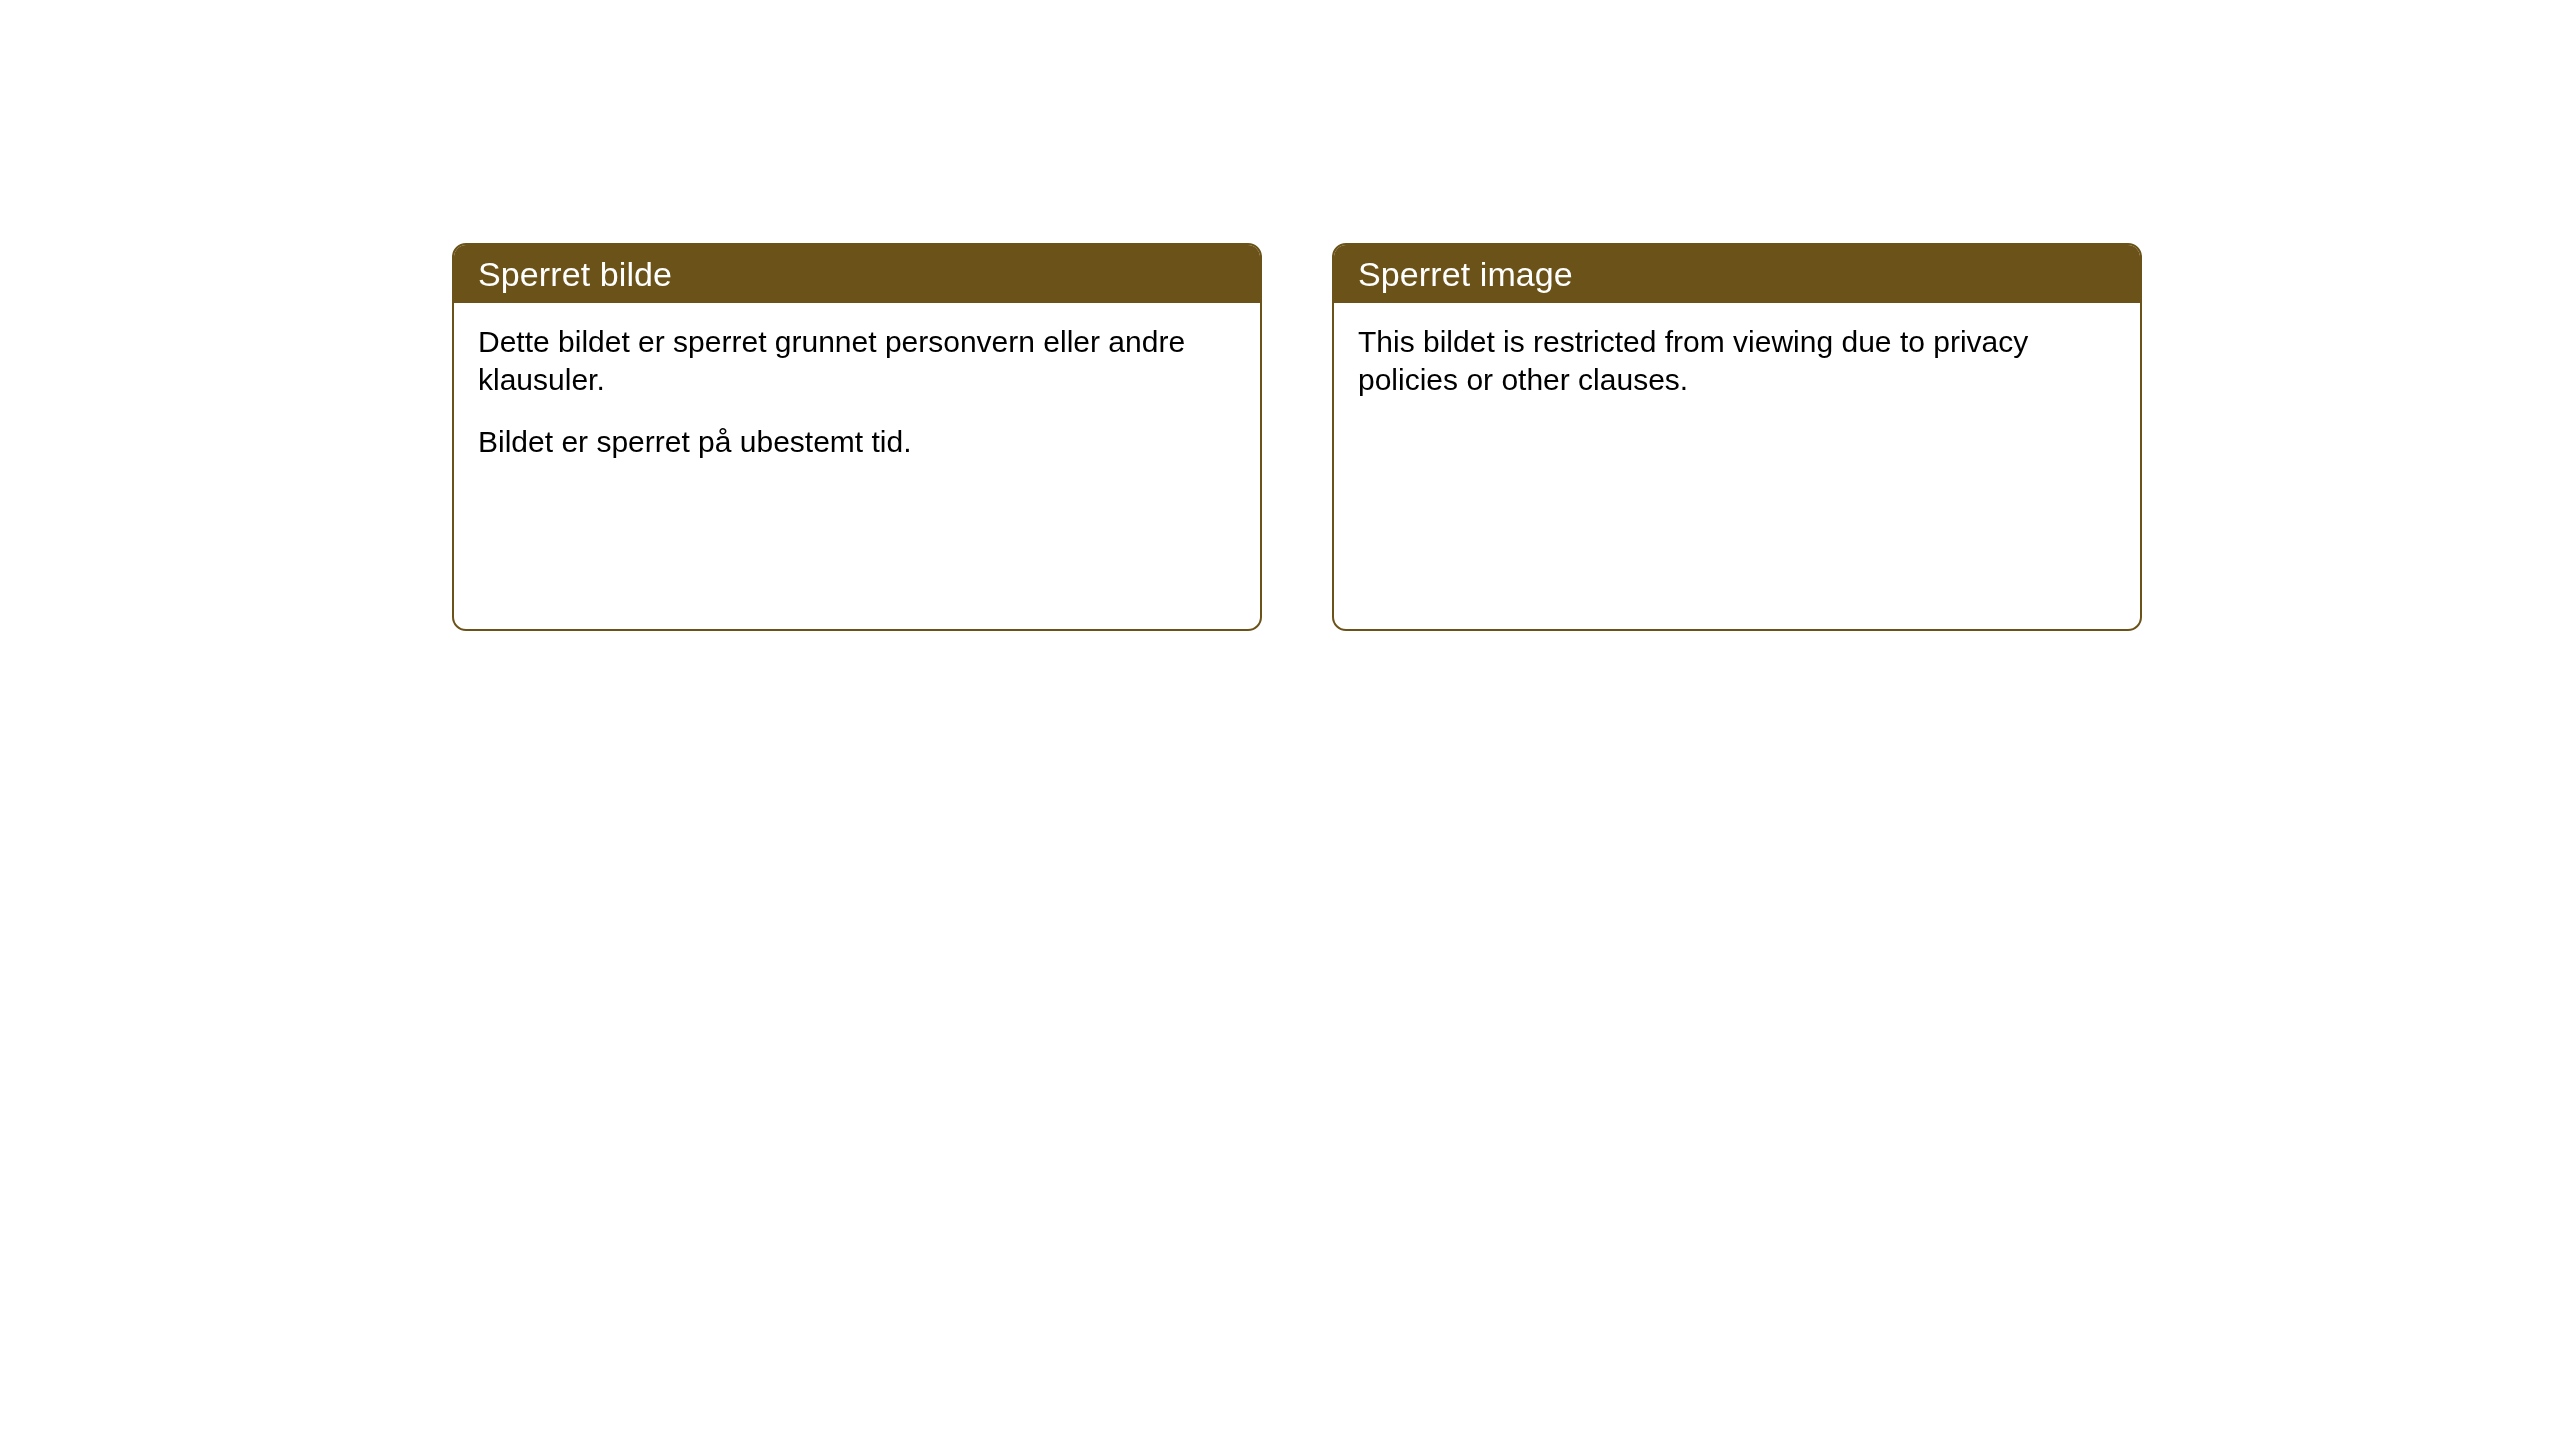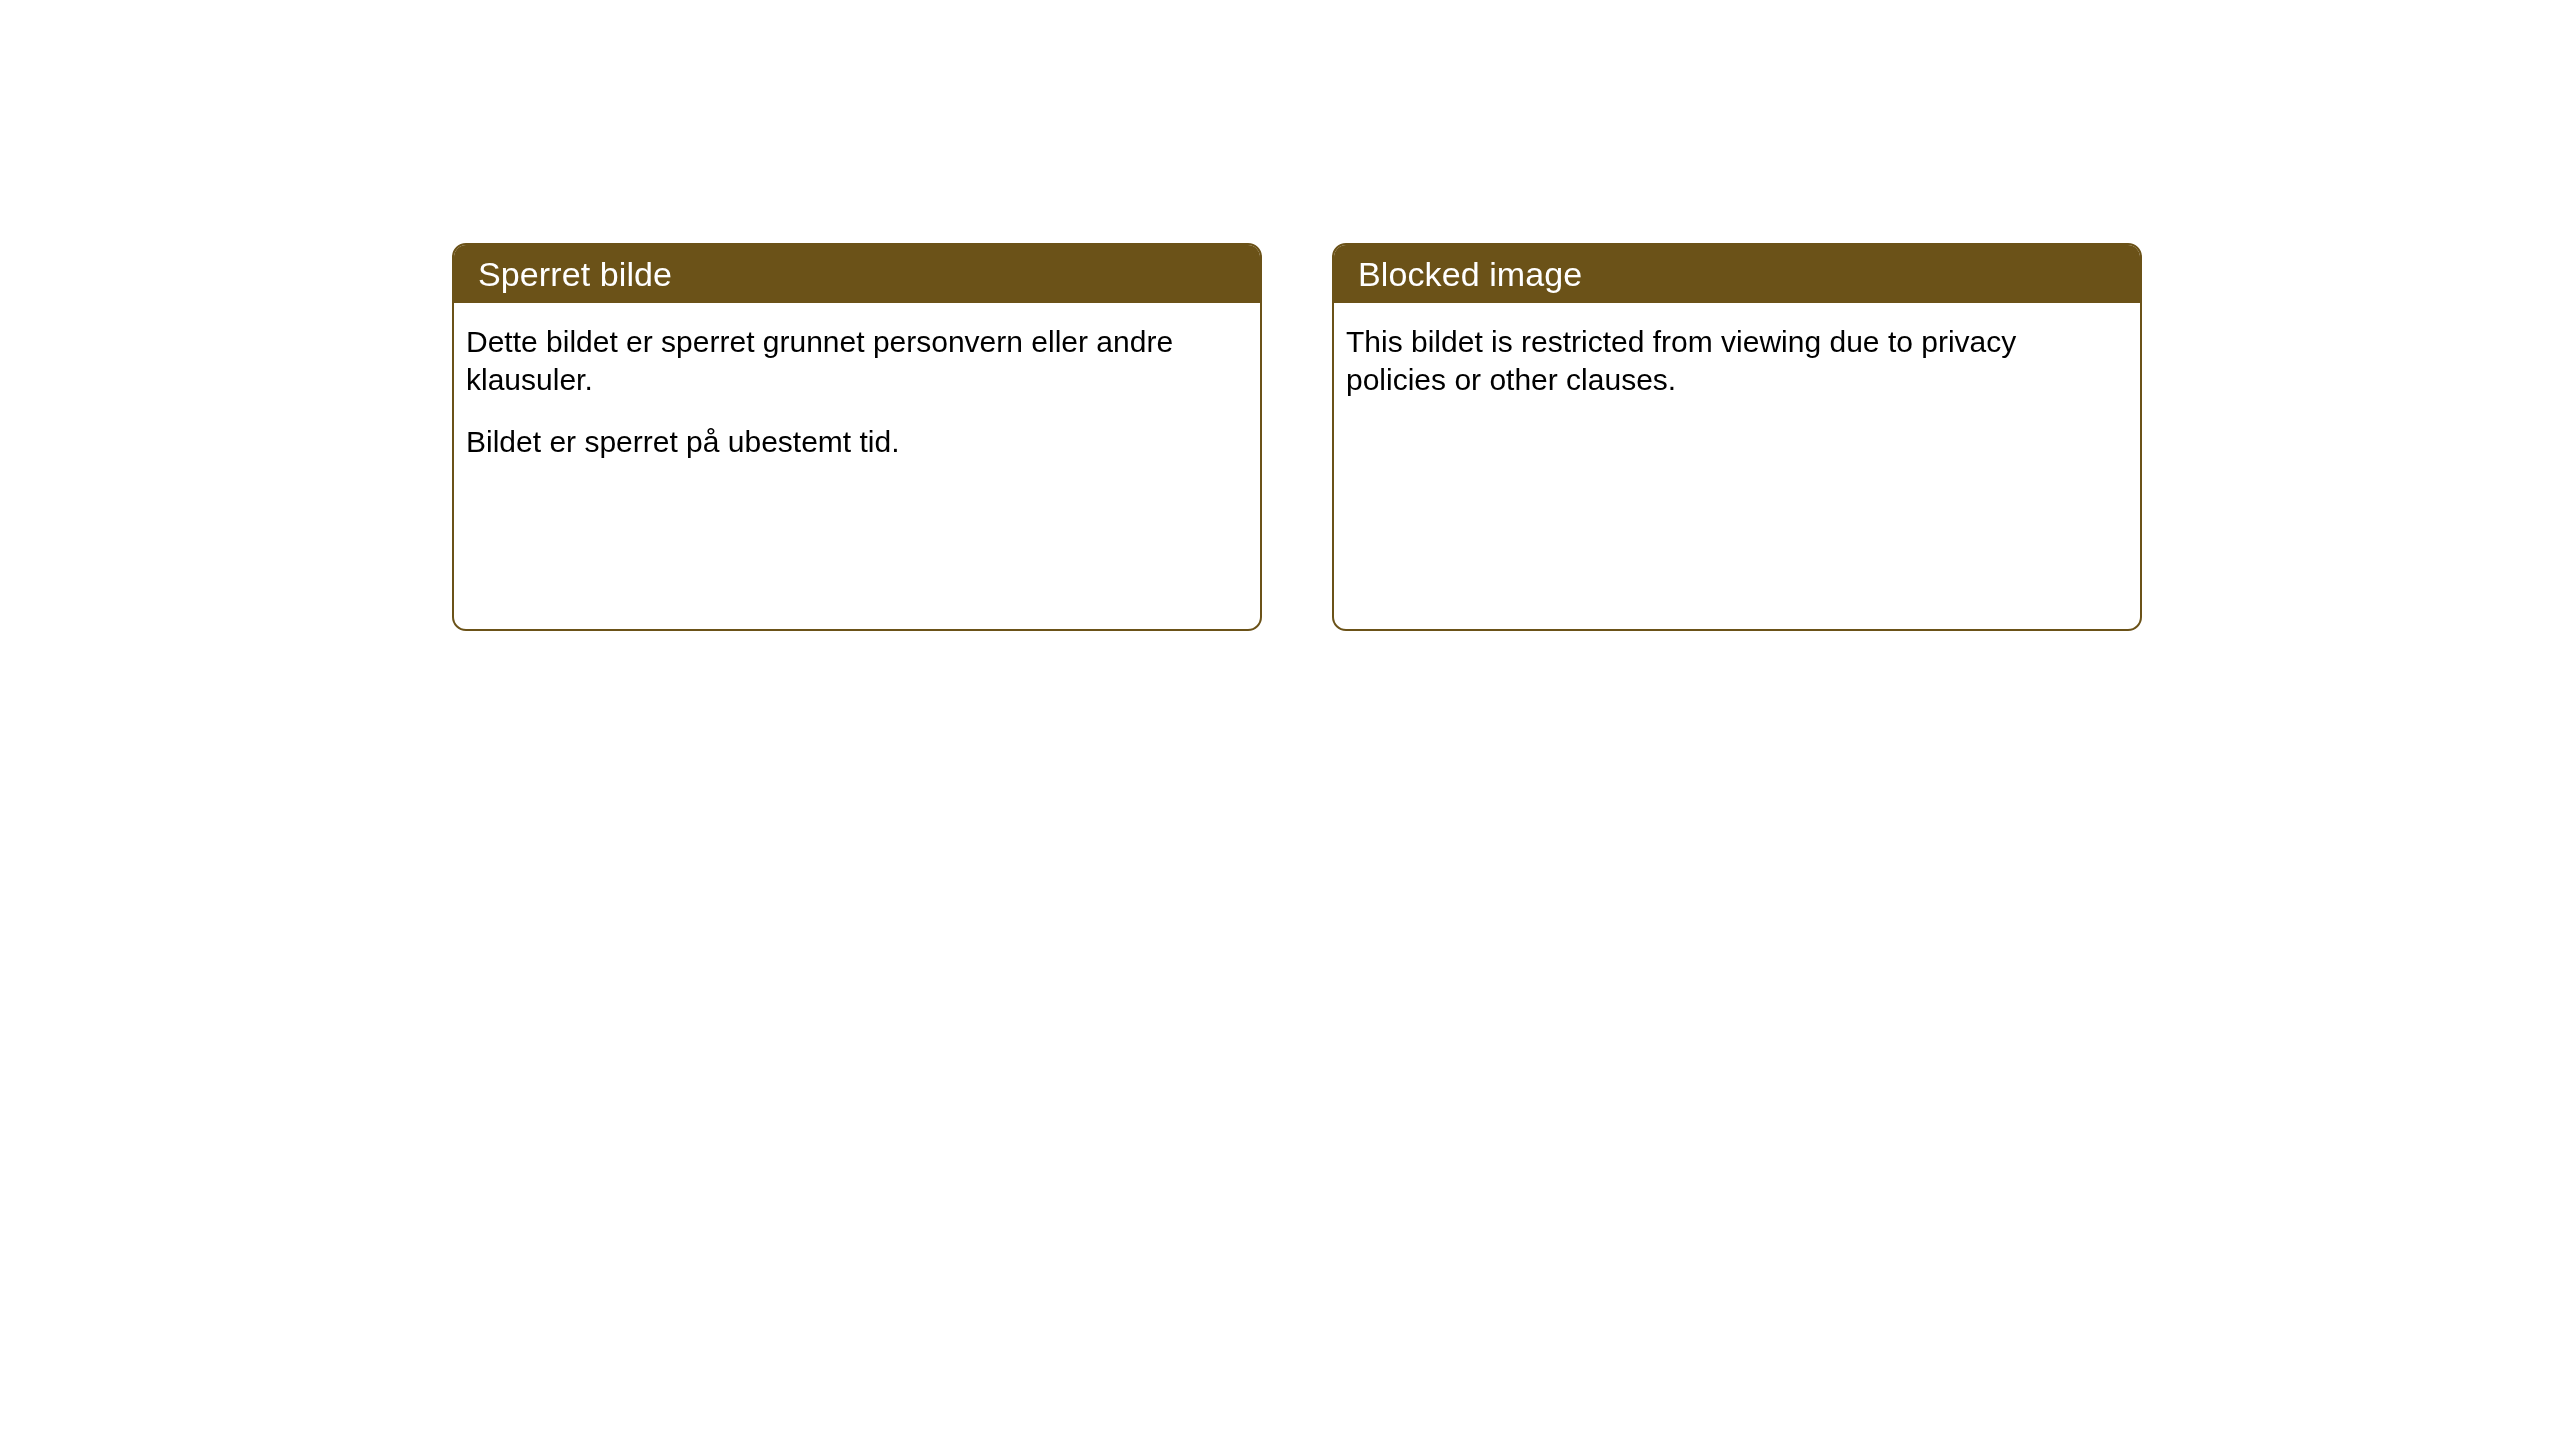--- a/index.html
+++ b/index.html
@@ -54,21 +54,21 @@
     color: #ffffff;
     font-size: 34px;
     font-weight: 400;
     line-height: 1;
     letter-spacing: 0.1px;
     white-space: nowrap;
   }
 
   .notice-card__body {
     flex: 1 1 auto;
-    padding: 20px 24px 0 12px;
+    padding: 20px 24px 0 24px;
     box-sizing: border-box;
   }
 
   .notice-card__paragraph {
     color: #000000;
     font-size: 30px;
     font-weight: 400;
     line-height: 1.28;
     margin: 0;
     max-width: 730px;
@@ -88,20 +88,20 @@
       <h2 class="notice-card__title">Sperret bilde</h2>
     </div>
     <div class="notice-card__body">
       <p class="notice-card__paragraph">Dette bildet er sperret grunnet personvern eller andre klausuler.</p>
       <p class="notice-card__paragraph">Bildet er sperret på ubestemt tid.</p>
     </div>
   </section>
 
   <section class="notice-card">
     <div class="notice-card__header">
-      <h2 class="notice-card__title">Blocked image</h2>
+      <h2 class="notice-card__title">Sperret image</h2>
     </div>
     <div class="notice-card__body">
       <p class="notice-card__paragraph">This bildet is restricted from viewing due to privacy policies or other clauses.</p>
     </div>
   </section>
 
 </div>
 
 </body></html>

